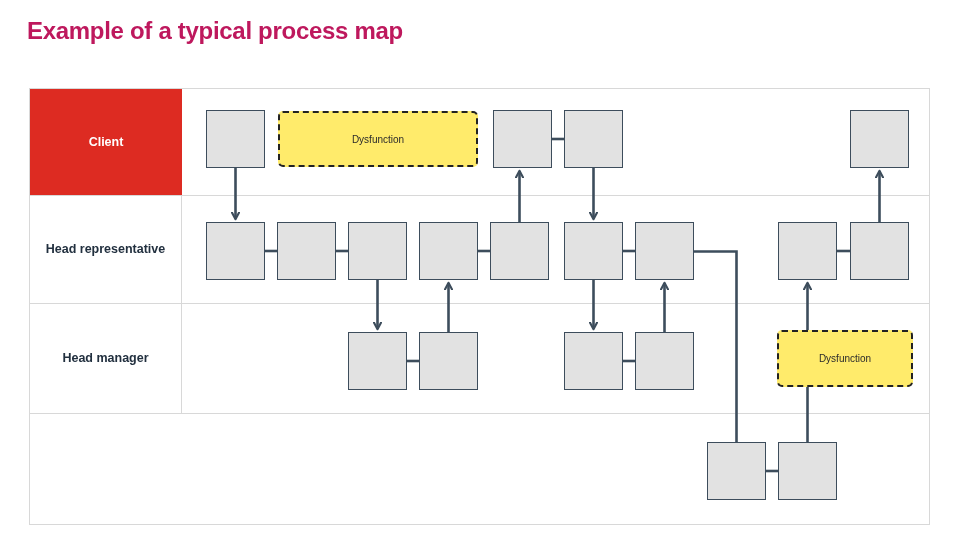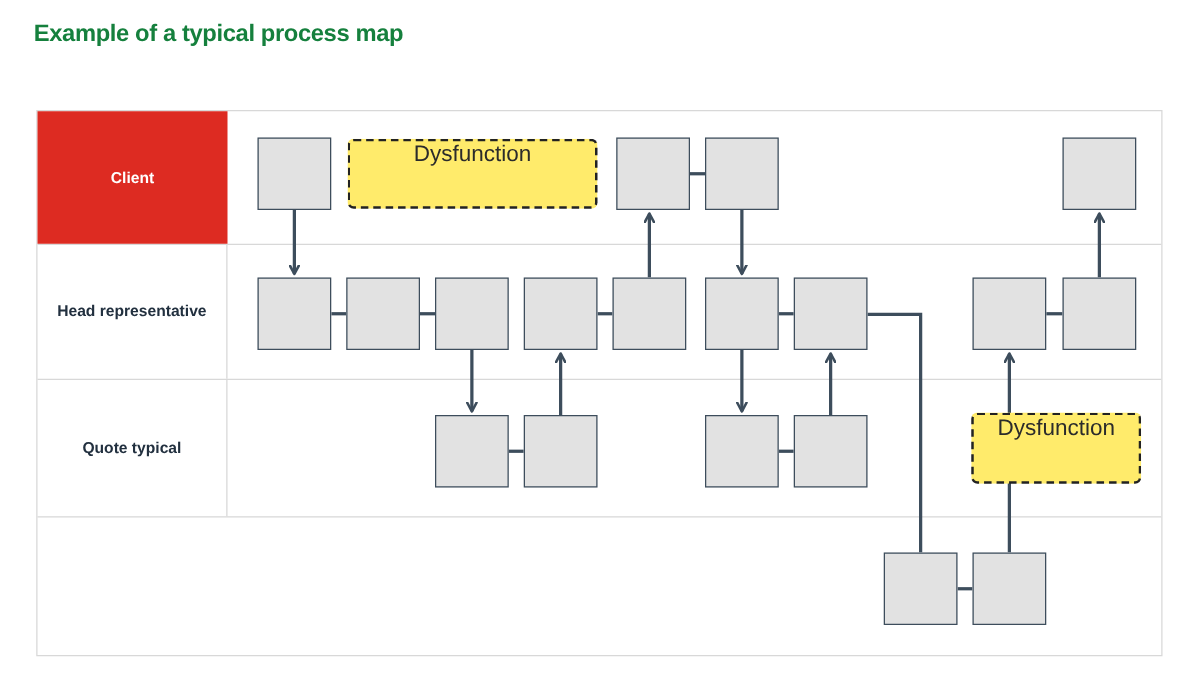--- a/index.html
+++ b/index.html
@@ -11,23 +11,23 @@
     width: 960px;
     height: 540px;
     font-family: "Liberation Sans", sans-serif;
     position: relative;
     overflow: hidden;
   }
   #page-title {
     position: absolute;
     left: 27px;
     top: 17px;
-    font-size: 19px;
+    font-size: 24px;
     font-weight: bold;
-    color: #15803d;
+    color: #be185d;
     letter-spacing: -0.3px;
   }
   #swimlane-table {
     position: absolute;
     left: 29px;
     top: 88px;
     width: 901px;
     height: 437px;
     border: 1px solid #d8d8d8;
     box-sizing: border-box;
@@ -77,42 +77,43 @@
     border: 1.6px solid #3d4d5c;
     box-sizing: border-box;
   }
   .dysfunction {
     position: absolute;
     background: #ffeb6b;
     border: 2px dashed #222222;
     border-radius: 5px;
     box-sizing: border-box;
     display: flex;
+    align-items: center;
     justify-content: center;
-    font-size: 18px;
+    font-size: 10px;
     color: #2b2b2b;
   }
 </style>
 </head>
 <body>
 
 <div id="page-title">Example of a typical process map</div>
 
 <div id="swimlane-table">
 
   <div class="lane" style="top:0px;height:107px;">
     <div class="lane-label accent">Client</div>
   </div>
 
   <div class="lane" style="top:107px;height:108px;">
     <div class="lane-label">Head representative</div>
   </div>
 
   <div class="lane" style="top:215px;height:110px;">
-    <div class="lane-label">Quote typical</div>
+    <div class="lane-label">Head manager</div>
   </div>
 
 
 </div>
 
 <svg id="canvas-layer" width="960" height="540" viewBox="0 0 960 540">
   <defs>
     <marker id="arrow-head" markerWidth="9" markerHeight="9" refX="7.4" refY="4.5" orient="auto" markerUnits="userSpaceOnUse">
       <path d="M0.6,0.8 L7.6,4.5 L0.6,8.2" fill="none" stroke="#3d4d5c" stroke-width="2.1" stroke-linecap="round" stroke-linejoin="round"></path>
     </marker>

